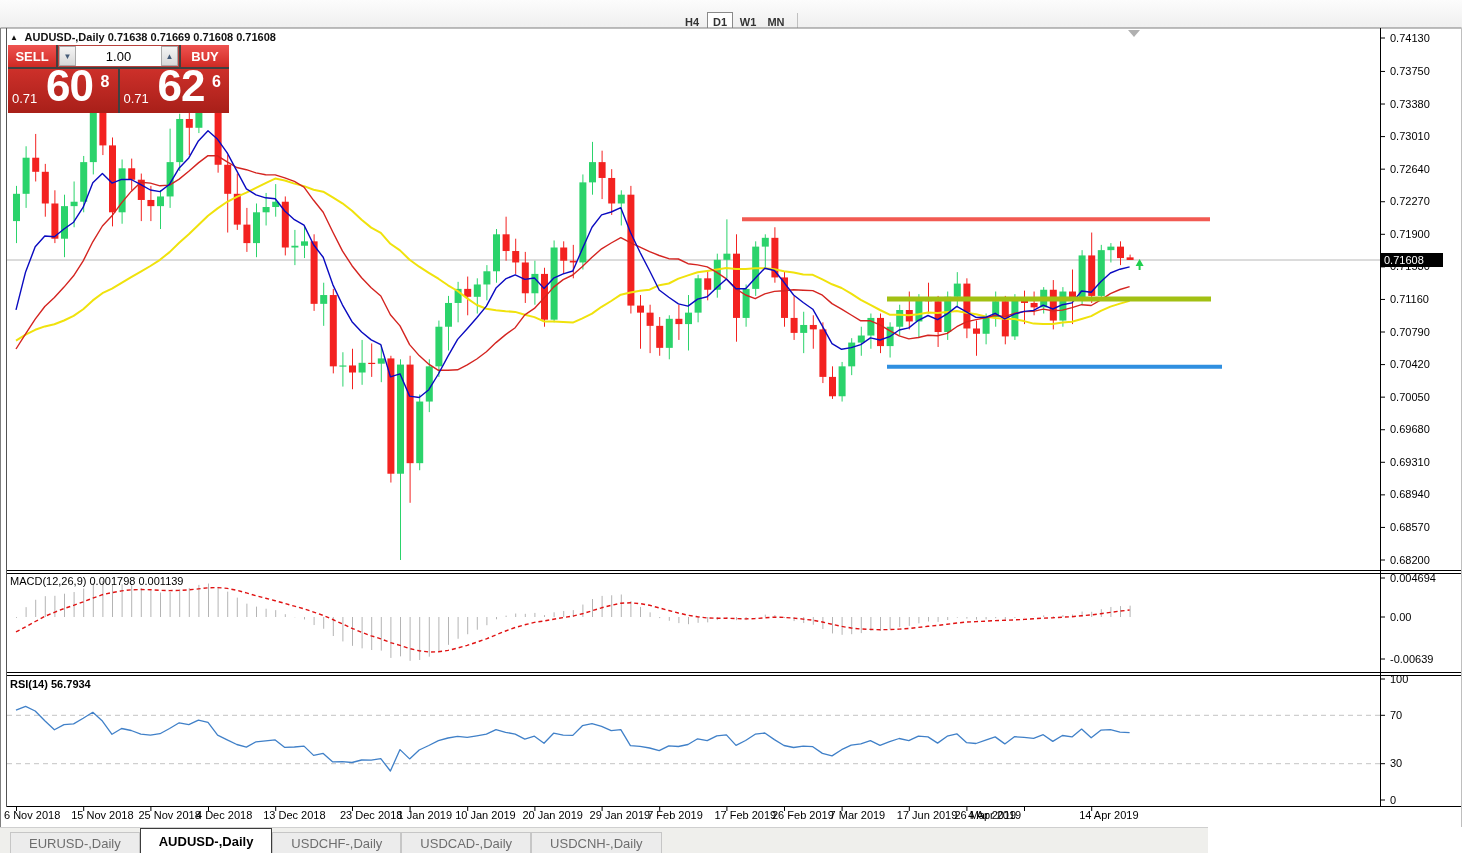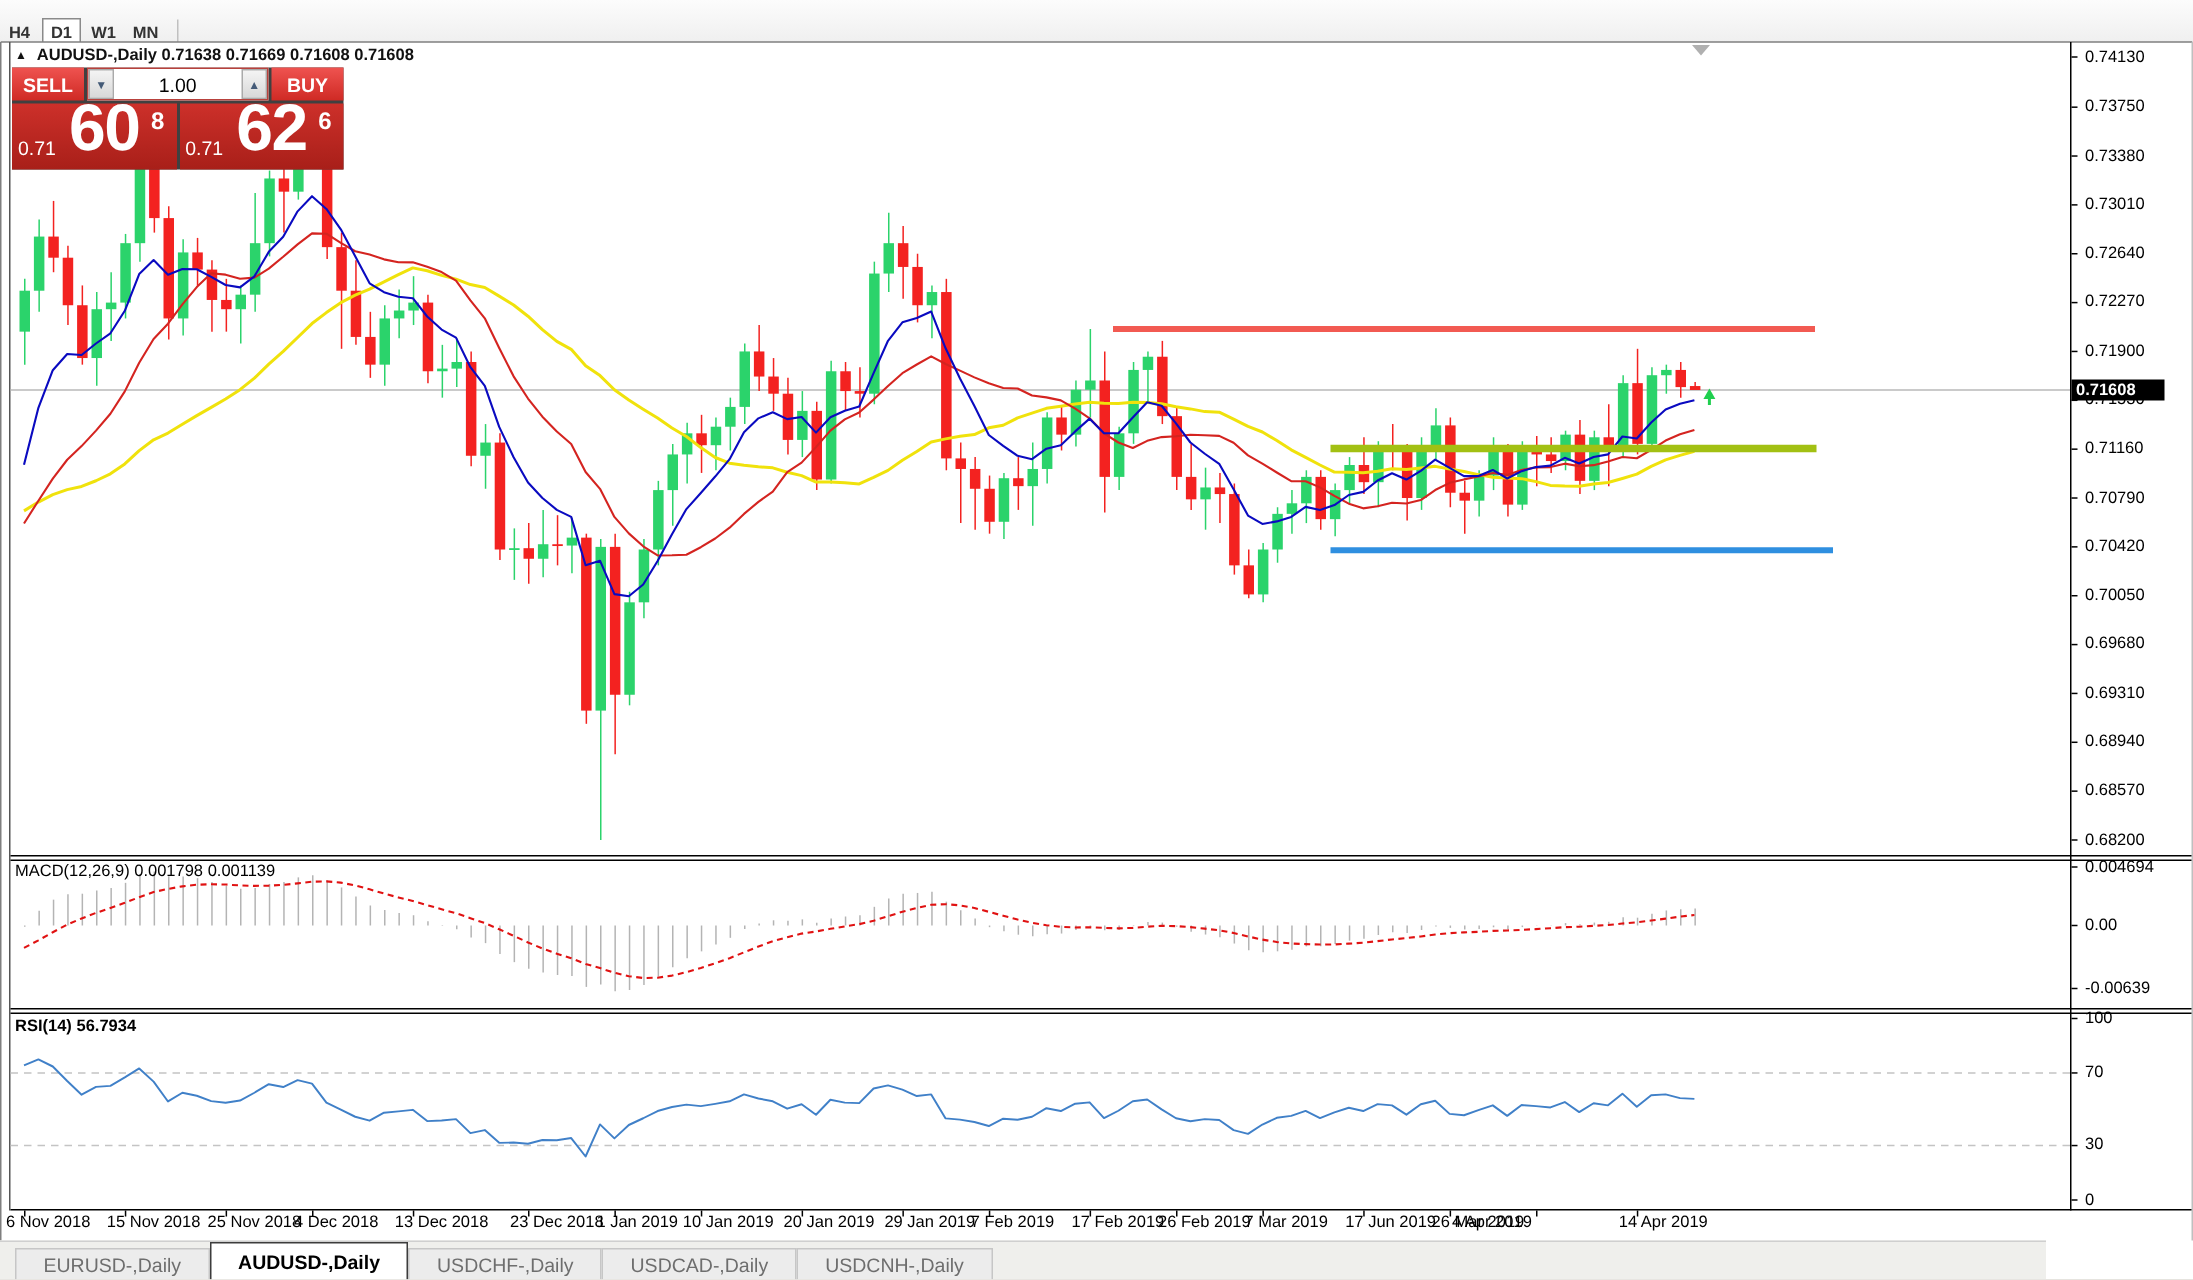--- a/index.html
+++ b/index.html
@@ -1,20 +1,20 @@
 <!DOCTYPE html>
 <html><head>
 <meta charset="utf-8">
 <style>
   html,body{margin:0;padding:0;background:#d4d0c8;}
   *{box-sizing:border-box;font-family:"Liberation Sans",sans-serif;}
   #screen{position:relative;width:1462px;height:853px;background:#ffffff;overflow:hidden;}
   
   #toolbar{position:absolute;left:0;top:0;width:1462px;height:45px;
-    background:linear-gradient(#fcfcfc,#e8e8e8);border-bottom:1px solid #9a9a9a;display:flex;align-items:center;padding-left:0;}
+    background:linear-gradient(#fcfcfc,#e8e8e8);border-bottom:1px solid #9a9a9a;display:flex;align-items:center;padding-left:21px;justify-content:center;}
   .tfbtn{min-width:26px;height:20px;margin-right:2px;display:flex;align-items:center;justify-content:center;
     font-size:11px;font-weight:bold;color:#333;border:1px solid transparent;background:transparent;cursor:default;}
   .tfbtn.active{background:#ffffff;border:1px solid #8a8a8a;}
   .tbsep{width:1px;height:18px;background:#c0c0c0;margin:0 6px;}
   
   #chartbg{position:absolute;left:0;top:28px;width:1462px;height:799px;background:#ffffff;}
   #plot{position:absolute;left:0;top:0;}
   
   #charttitle{position:absolute;left:10px;top:31px;font-size:11px;font-weight:bold;color:#111;white-space:nowrap;}
   #charttitle .mk{font-size:8px;position:relative;top:-1px;margin-right:4px;}
@@ -29,24 +29,24 @@
   #volval{flex:1;display:flex;align-items:center;justify-content:center;font-size:13px;color:#000;background:#fff;}
   #octrow2{position:absolute;left:0;top:24px;width:221px;height:44px;display:flex;gap:2px;}
   .bigpx{flex:1;background:linear-gradient(#cd302a,#a81f19);color:#fff;position:relative;cursor:pointer;}
   .bigpx .sm{position:absolute;left:4px;bottom:7px;font-size:13px;font-weight:normal;}
   .bigpx .bg{position:absolute;left:38px;bottom:2px;font-size:44px;font-weight:bold;letter-spacing:-1px;}
   .bigpx .sup{position:absolute;right:8px;top:4px;font-size:16px;font-weight:bold;}
   
   .ptick{position:absolute;left:1390px;font-size:11px;color:#000;white-space:nowrap;}
   .dtick{position:absolute;top:809px;font-size:11px;color:#000;white-space:nowrap;}
   #pricetag{position:absolute;left:1381px;width:62px;height:14px;background:#000;color:#fff;
-    font-size:11px;font-weight:bold;line-height:14px;padding-left:3px;z-index:5;}
+    font-size:11px;font-weight:normal;line-height:14px;padding-left:3px;z-index:5;}
   .indlabel{position:absolute;left:10px;font-size:11px;color:#000;white-space:nowrap;}
   
-  #tabbar{position:absolute;left:0;top:827px;width:1364px;height:26px;background:#efefec;
+  #tabbar{position:absolute;left:0;top:827px;width:1208px;height:26px;background:#efefec;
     border-top:1px solid #cfcfcf;display:flex;align-items:flex-end;padding-left:10px;text-align:right;}
   .tab{height:21px;padding:0 18px;display:flex;align-items:center;font-size:13px;color:#6e6e6e;
     background:#ececec;border:1px solid #c6c6c6;border-bottom:none;cursor:pointer;white-space:nowrap;}
   .tab.active{height:25px;background:#ffffff;border:1px solid #3c3c3c;border-bottom:none;color:#000;font-weight:bold;}
 </style>
 </head>
 <body>
 
 <div id="screen">
 

